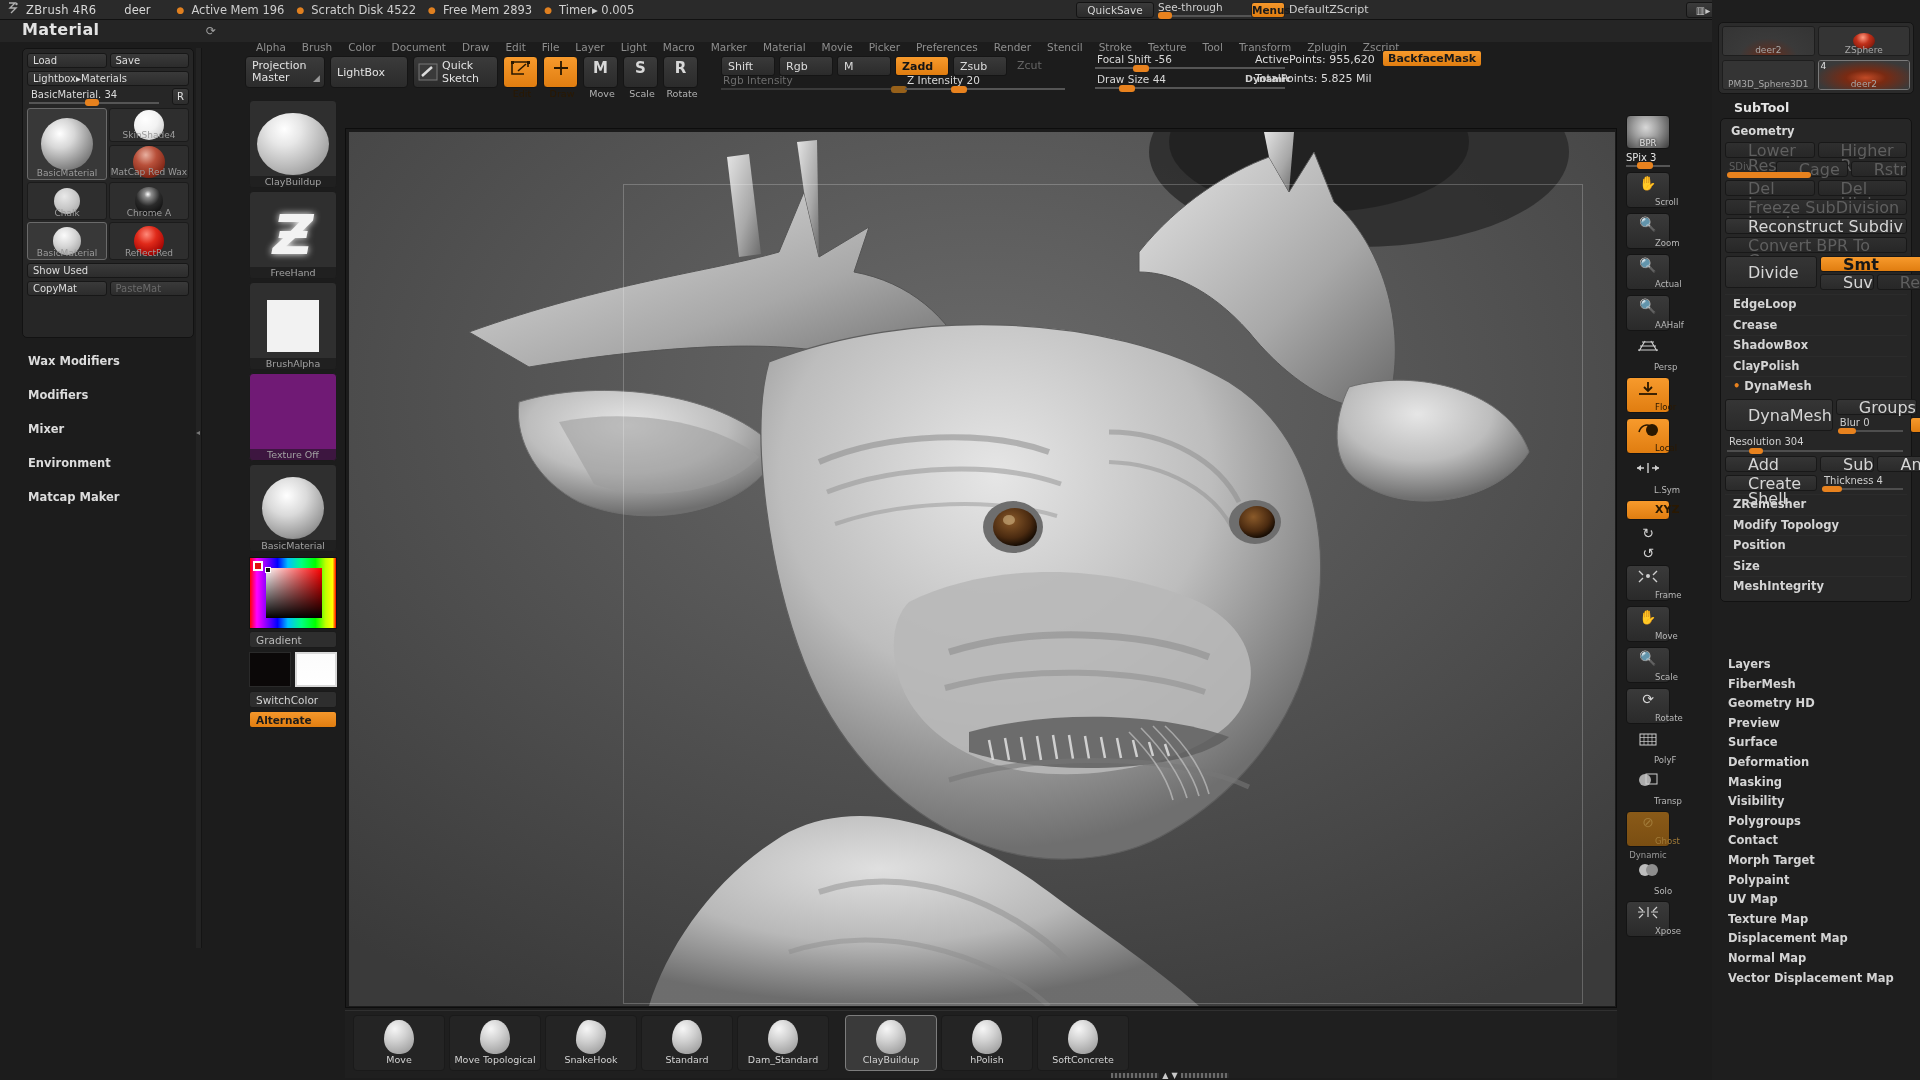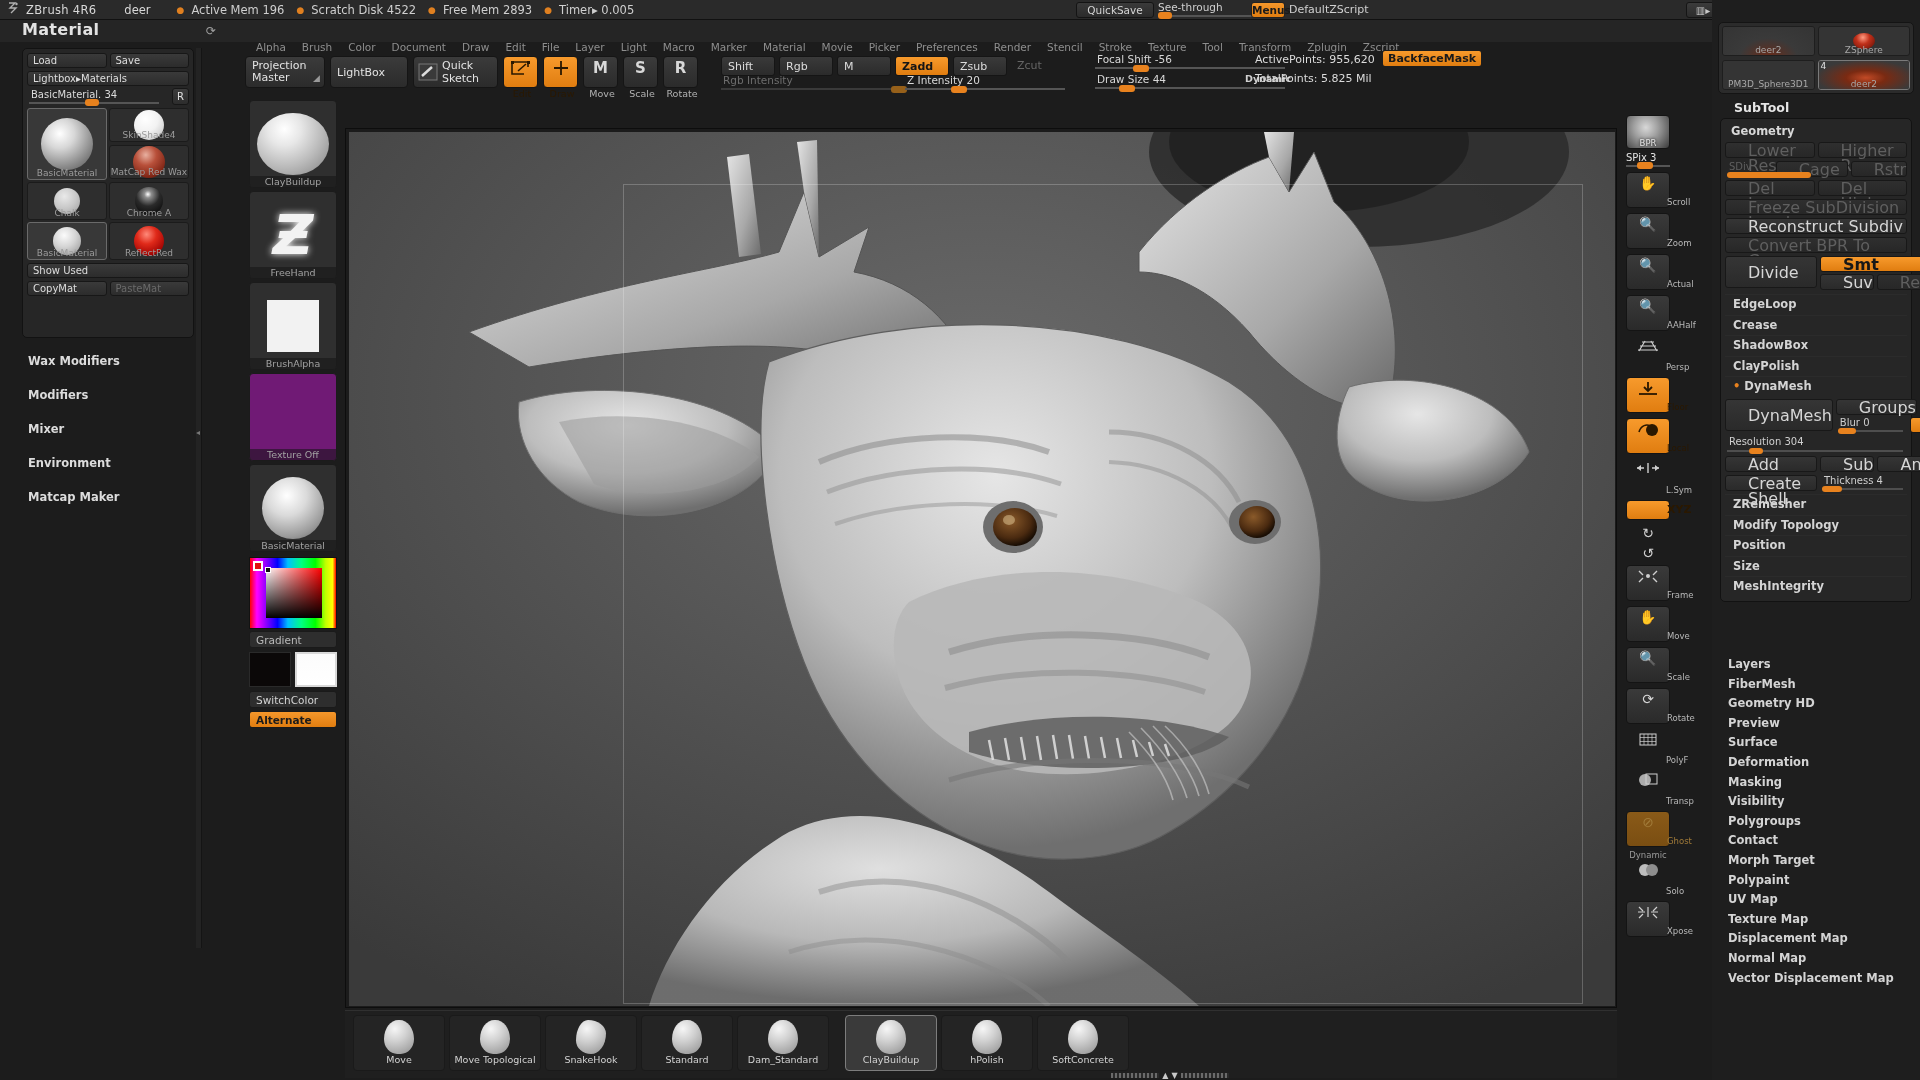--- a/index.html
+++ b/index.html
@@ -159,21 +159,21 @@
   
   #rightstrip{ position:absolute; left:1625px; top:115px; width:48px; }
   .rbtn{ position:relative; width:44px; height:36px; margin:0 0 5px 1px;
     background:linear-gradient(#3a3a3a,#2a2a2a); border:1px solid #141414; border-radius:4px;
     display:flex; align-items:flex-start; justify-content:center; padding-top:3px; }
   .rbtn.on{ background:linear-gradient(#f79a2c,#e07d10); }
   .rbtn.ghost{ background:linear-gradient(#8a5a18,#7a4e12); }
   .rbtn.plain{ background:transparent; border:none; }
   .rbtn .rglyph{ font-size:14px; color:#d7d7d7; line-height:15px; }
   .rbtn.on .rglyph{ color:#2a1800; }
-  .rbtn .rcap{ position:absolute; bottom:0px; left:12px; width:100%; text-align:center;
+  .rbtn .rcap{ position:absolute; bottom:0px; left:0; width:100%; text-align:center;
     font-size:8.5px; color:#b8b8b8;padding-left:28px; }
   .rbtn.on .rcap{ color:#2a1800; }
   .rbtn.ghost .rcap{ color:#a07a38; }
   #bpr-thumb{ width:44px; height:34px; border-radius:4px; position:relative;
     background:radial-gradient(circle at 45% 36%, #d8d8d8 0%, #9e9e9e 40%, #3a3a3a 100%);
     border:1px solid #141414; margin-left:1px;}
   #bpr-thumb .rcap{ position:absolute; bottom:0; left:0; width:100%; text-align:center;
      font-size:8.5px; color:#e6e6e6; text-shadow:0 0 3px #000;}
   #spix{ position:relative; width:46px; height:16px; margin:3px 0 4px 0;}
   #spix .sp-lab{ position:absolute; left:1px; top:0; color:#e4e4e4; font-size:10px;}

